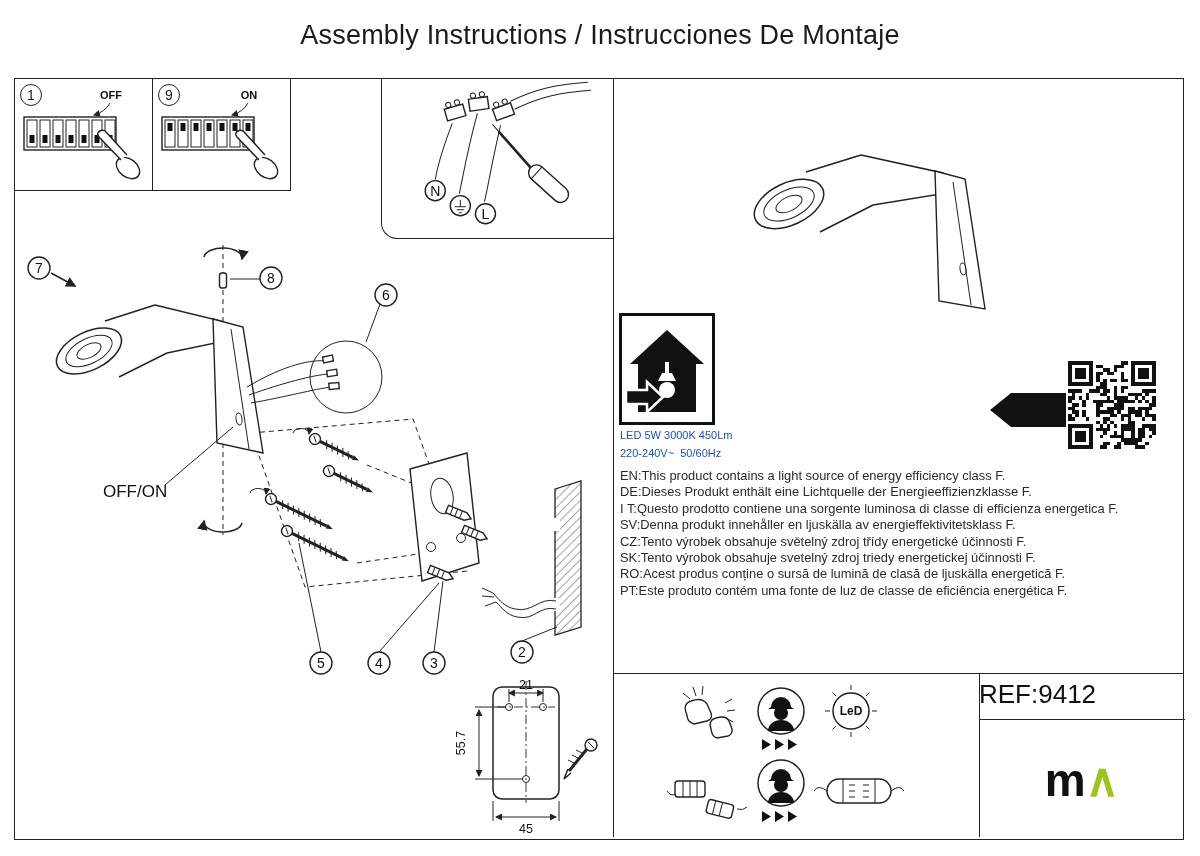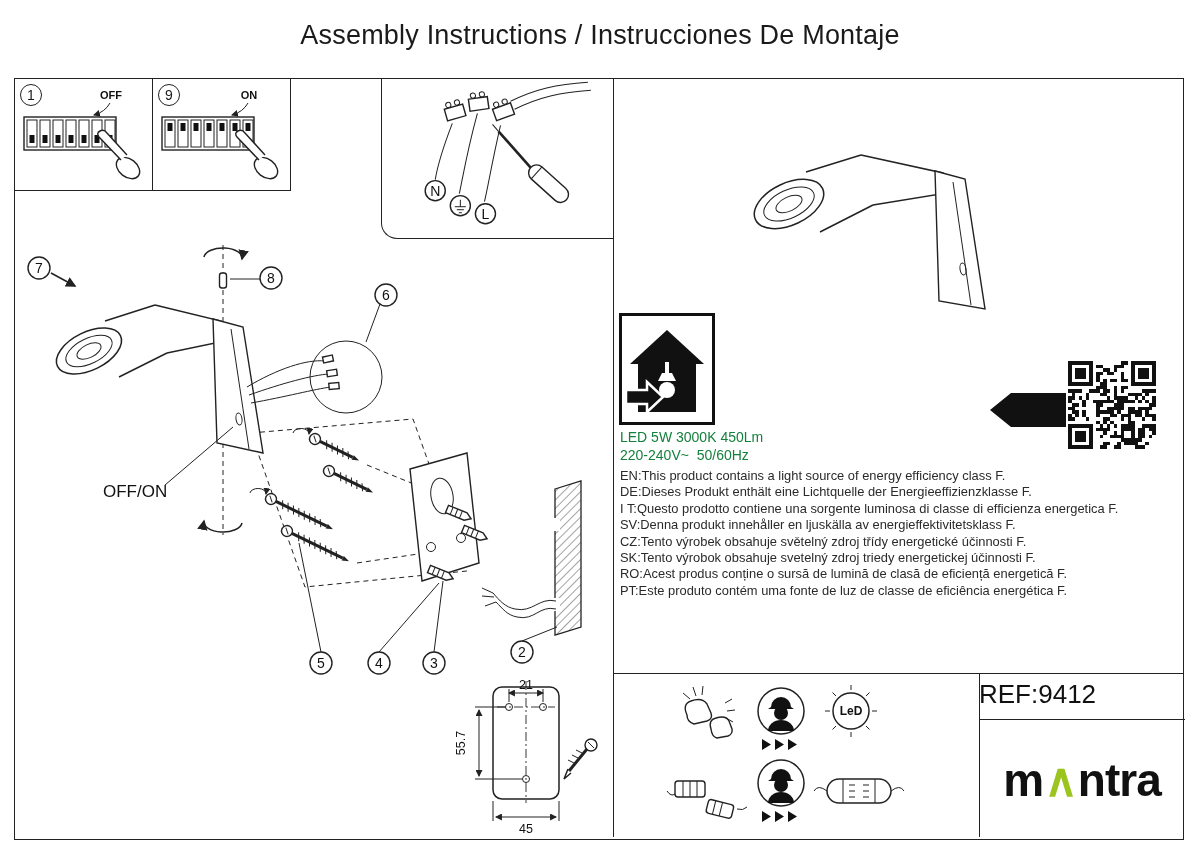--- a/index.html
+++ b/index.html
@@ -19,21 +19,21 @@
   .p-wiring{left:366px;top:0;width:232px;height:160px;border-left:1.5px solid #222;
             border-bottom:1.5px solid #222;border-bottom-left-radius:16px}
   .vline{position:absolute;left:598px;top:0;height:758px;border-left:1.5px solid #222}
   .hline{position:absolute;left:598px;top:594px;width:570px;border-top:1.5px solid #222}
   .vline2{position:absolute;left:964px;top:594px;height:164px;border-left:1.5px solid #222}
   .callout{position:absolute;width:22px;height:22px;border:1.4px solid #222;border-radius:50%;
            font-size:14px;line-height:20px;text-align:center;background:#fff}
   .energy-box{position:absolute;left:604px;top:234px;width:96px;height:112px;
               border:3px solid #111;display:flex;align-items:center;justify-content:center;padding:2px}
   .energy-box svg{width:100%;height:100%}
-  .spec{position:absolute;left:605px;font-size:14px;white-space:pre;color:#15803d}
+  .spec{position:absolute;left:605px;font-size:11px;white-space:pre;color:#1d4ed8}
   .led{top:350px}.pow{top:368px}
   .langs{position:absolute;left:605px;top:389px;font-size:12.9px;line-height:16.4px;
          color:#2a2a2a;white-space:nowrap}
   .main-svg{left:0;top:112px;width:598px;height:494px}
   .lamp-svg{left:712px;top:30px;width:280px;height:240px}
   .f-svg{left:975px;top:314px;width:76px;height:34px}
   .qr{left:1053px;top:282px;width:88px;height:88px;fill:#111}
   .icons-svg{left:598px;top:596px;width:366px;height:164px}
   .dims-svg{left:436px;top:600px;width:164px;height:158px}
   .ref{position:absolute;left:964px;top:600px;width:206px;text-align:left;font-size:26px;color:#111}
@@ -353,21 +353,21 @@
   <div class="spec led">LED 5W 3000K 450Lm</div>
   <div class="spec pow">220-240V~  50/60Hz</div>
 
   <div class="langs">
     <div>EN:This product contains a light source of energy efficiency class F.</div>
     <div>DE:Dieses Produkt enthält eine Lichtquelle der Energieeffizienzklasse F.</div>
     <div>I T:Questo prodotto contiene una sorgente luminosa di classe di efficienza energetica F.</div>
     <div>SV:Denna produkt innehåller en ljuskälla av energieffektivitetsklass F.</div>
     <div>CZ:Tento výrobek obsahuje světelný zdroj třídy energetické účinnosti F.</div>
     <div>SK:Tento výrobok obsahuje svetelný zdroj triedy energetickej účinnosti F.</div>
-    <div>RO:Acest produs conține o sursă de lumină de clasă de eficiență energetică F.</div>
+    <div>RO:Acest produs conține o sursă de lumină de clasă de ljuskälla energetică F.</div>
     <div>PT:Este produto contém uma fonte de luz de classe de eficiência energética F.</div>
   </div>
 
   <svg class="f-svg" viewBox="0 0 76 34">
     <polygon points="0,17 21,0 76,0 76,34 21,34" fill="#111"></polygon>
     <text x="45" y="25" text-anchor="middle" font-size="24" font-weight="bold" fill="#fff">F</text>
   </svg>
 
   <svg id="qr-svg" class="qr" viewBox="0 0 25 25" shape-rendering="crispEdges">
       <rect x="15" y="0" width="1" height="1"></rect>
@@ -587,21 +587,20 @@
 
   <div class="hline"></div>
   <div class="vline2"></div>
 
   <div class="ref">REF:9412</div>
   <div class="ref-line"></div>
 
   <div class="brand">
     <span>m</span>
     <span class="accent">∧</span>
-    <span>ntra</span>
   </div>
 
   <svg class="icons-svg" viewBox="0 0 366 164">
     <g transform="translate(68,10)">
       <path d="M2,8 L9,14 M12,2 L15,11 M22,1 L21,10" class="thin"></path>
       <path d="M6,30 q-5,-11 4,-14 q11,-4 16,3 l4,9 q2,6 -4,8 l-13,3 q-7,-2 -7,-9 z" class="lnf"></path>
       <path d="M30,44 q-3,-9 5,-11 q10,-3 13,3 l3,8 q1,5 -4,7 l-11,2 q-5,-1 -6,-9 z" class="lnf"></path>
       <path d="M44,18 l7,-4 M46,26 l8,-1 M45,33 l7,4" class="thin"></path>
     </g>
     <g transform="translate(168,36)">

